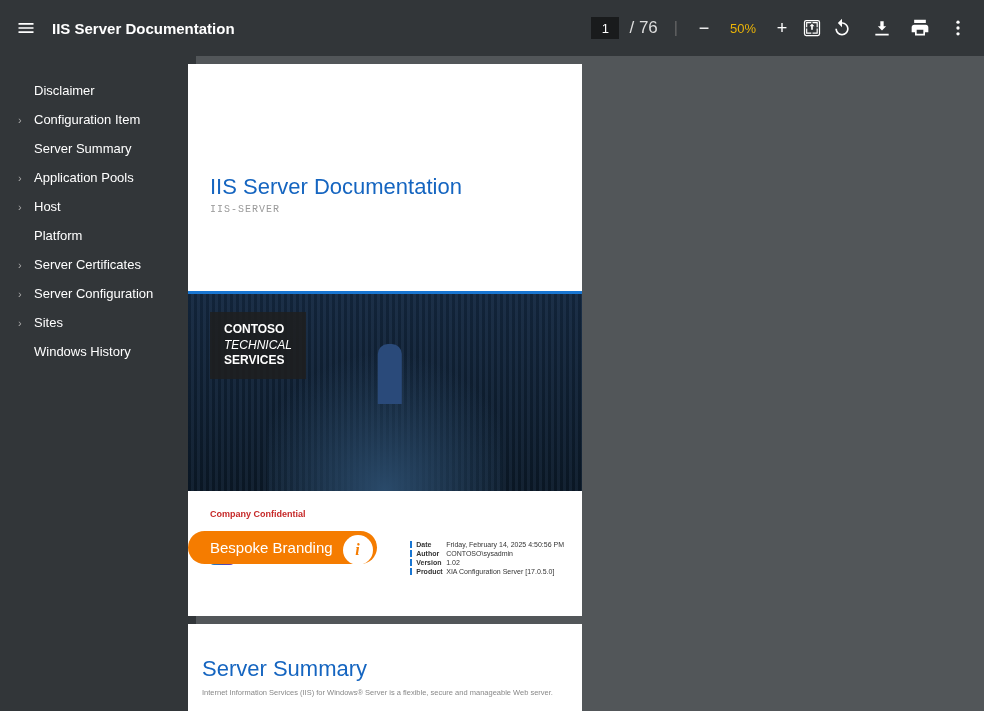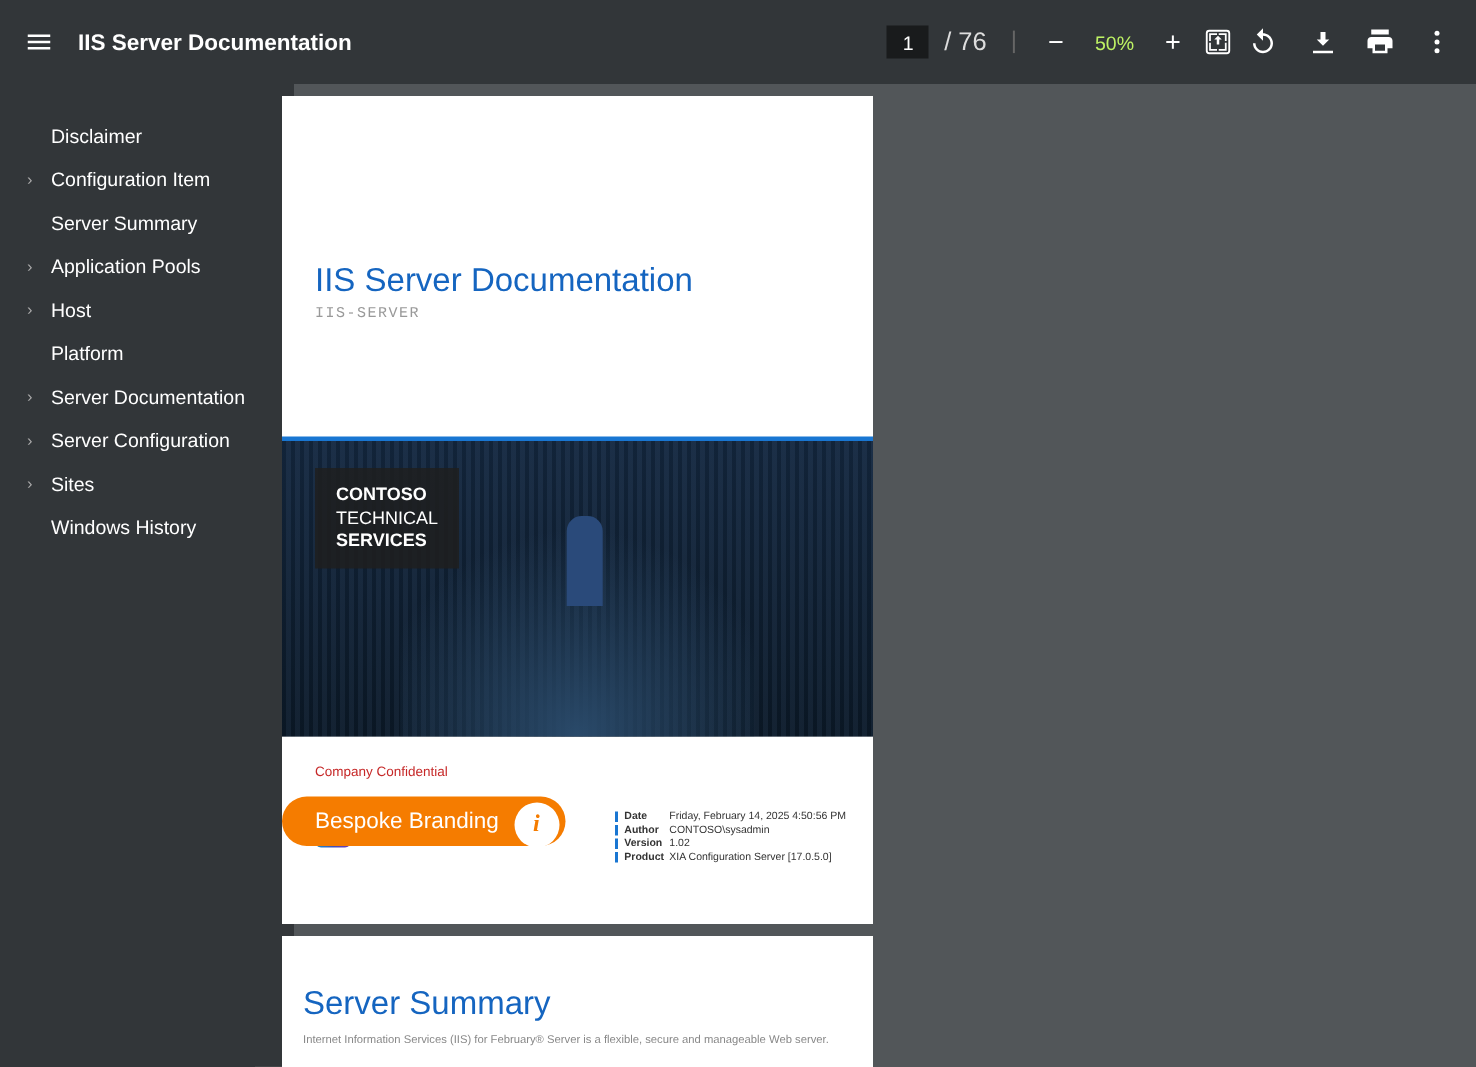--- a/index.html
+++ b/index.html
@@ -9,42 +9,42 @@
 .toolbar { background: #323639; height: 56px; display: flex; align-items: center; padding: 0 16px; color: #fff; }
 .toolbar-left { display: flex; align-items: center; gap: 16px; flex: 1; }
 .toolbar-center { display: flex; align-items: center; gap: 10px; }
 .toolbar-right { display: flex; align-items: center; gap: 18px; margin-left: auto; padding-left: 20px; }
 .menu-icon { cursor: pointer; }
 .doc-title { font-size: 15px; font-weight: 600; }
 .page-input { background: #191b1c; color: #fff; border: none; width: 28px; height: 22px; text-align: center; font-size: 13px; }
 .page-total { font-size: 17px; color: #ddd; }
 .divider { color: #666; margin: 0 6px; }
 .zoom-btn { color: #fff; font-size: 18px; cursor: pointer; width: 20px; text-align: center; }
-.zoom-level { font-size: 13px; color: #bef264; margin: 0 6px; }
+.zoom-level { font-size: 13px; color: #eab308; margin: 0 6px; }
 .tool-icon { cursor: pointer; fill: #fff; }
 
 
 .sidebar { position: absolute; top: 56px; left: 0; width: 196px; height: 655px; background: #323639; color: #fff; padding: 20px 0; overflow-y: auto; }
 .nav-item { display: flex; align-items: center; padding: 7px 12px 7px 18px; font-size: 13px; cursor: pointer; }
 .nav-chevron { width: 14px; font-size: 11px; color: #aaa; }
 .nav-label { margin-left: 2px; }
 
 
 .content { position: absolute; top: 56px; left: 180px; right: 0; height: 655px; overflow: auto; padding: 8px; display: flex; flex-wrap: wrap; gap: 8px; }
 .page { background: #fff; width: 394px; height: 552px; position: relative; overflow: hidden; font-size: 8px; }
 
 
 .cover-title { font-size: 22px; color: #1565c0; font-weight: 400; margin: 110px 0 4px 22px; font-family: 'Segoe UI', sans-serif; }
 .cover-sub { font-size: 10px; color: #999; margin-left: 22px; letter-spacing: 1px; font-family: Liberation Mono, monospace; }
 .cover-image { margin-top: 76px; height: 200px; background: linear-gradient(180deg, #1e3a5f 0%, #0a1929 100%); border-top: 3px solid #1976d2; position: relative; }
 .cover-brand { position: absolute; top: 18px; left: 22px; background: rgba(30,30,30,0.85); color: #fff; padding: 10px 14px; font-size: 12px; line-height: 1.3; }
 .server-rows { position: absolute; top: 0; left: 0; right: 0; bottom: 0; background: repeating-linear-gradient(90deg, #0a1520 0px, #0a1520 3px, #1a2838 3px, #1a2838 6px); opacity: 0.6; }
 .server-perspective { position: absolute; top: 0; left: 50%; transform: translateX(-50%); width: 60%; height: 100%; background: radial-gradient(circle at 50% 100%, #2a4a6a 0%, transparent 60%); }
 .figure { position: absolute; top: 50px; left: 50%; transform: translateX(-30%); width: 24px; height: 60px; background: #2a4a7a; border-radius: 10px 10px 0 0; }
-.confidential { color: #c62828; font-size: 9px; font-weight: normal; margin: 18px 0 0 22px; }
+.confidential { color: #c62828; font-size: 9px; font-weight: bold; margin: 18px 0 0 22px; }
 .logo-row { display: flex; align-items: flex-start; margin: 22px 18px 0 22px; }
 .logo-mark { width: 24px; height: 24px; border-radius: 4px; background: conic-gradient(#e91e63, #9c27b0, #3f51b5, #00bcd4, #4caf50); margin-right: 6px; }
 .logo-text { font-size: 7px; color: #666; line-height: 1.2; }
 .logo-text b { color: #333; }
 .meta-table { margin-left: auto; font-size: 7px; color: #333; }
 .meta-row { display: flex; border-left: 2px solid #1976d2; padding-left: 4px; margin-bottom: 2px; }
 .meta-label { width: 30px; font-weight: bold; }
 
 
 .callout { position: absolute; background: #f57c00; color: #fff; border-radius: 22px; padding: 8px 44px 8px 22px; font-size: 15px; font-weight: 400; display: flex; align-items: flex-end; z-index: 10; }
@@ -119,21 +119,21 @@
   <div class="nav-item">
       <span class="nav-chevron">›</span>
       <span class="nav-label">Host</span>
     </div>
   <div class="nav-item">
       <span class="nav-chevron"></span>
       <span class="nav-label">Platform</span>
     </div>
   <div class="nav-item">
       <span class="nav-chevron">›</span>
-      <span class="nav-label">Server Documentation</span>
+      <span class="nav-label">Server Certificates</span>
     </div>
   <div class="nav-item">
       <span class="nav-chevron">›</span>
       <span class="nav-label">Server Configuration</span>
     </div>
   <div class="nav-item">
       <span class="nav-chevron">›</span>
       <span class="nav-label">Sites</span>
     </div>
   <div class="nav-item">
@@ -147,21 +147,21 @@
   <div class="page-wrapper">
   <div class="page">
     <div class="cover-title">IIS Server Documentation</div>
     <div class="cover-sub">IIS-SERVER</div>
     <div class="cover-image">
       <div class="server-rows"></div>
       <div class="server-perspective"></div>
       <div class="figure"></div>
       <div class="cover-brand">
         <div><b>CONTOSO</b></div>
-        <div style="font-weight:300;">TECHNICAL</div>
+        <div style="font-weight:300;font-style:italic;">TECHNICAL</div>
         <div style="font-weight:700;">SERVICES</div>
       </div>
     </div>
     <div class="confidential">Company Confidential</div>
     <div class="logo-row">
       <div class="logo-mark"></div>
       <div class="logo-text">
         <b>CONTOSO</b><br><span>TECHNICAL SERVICES</span>
       </div>
       <div class="meta-table">
@@ -186,19 +186,19 @@
   </div>
   <div class="callout callout-1">
     <span>Bespoke Branding</span>
     <span class="callout-info">i</span>
   </div>
   </div>
 
   <div class="page-wrapper">
   <div class="page">
     <div class="p2-title">Server Summary</div>
-    <div class="p2-desc">Internet Information Services (IIS) for February® Server is a flexible, secure and manageable Web server.</div>
+    <div class="p2-desc">Internet Information Services (IIS) for Windows® Server is a flexible, secure and manageable Web server.</div>
 
   </div>
 
   </div>
 
 </div>
 
 </body></html>

